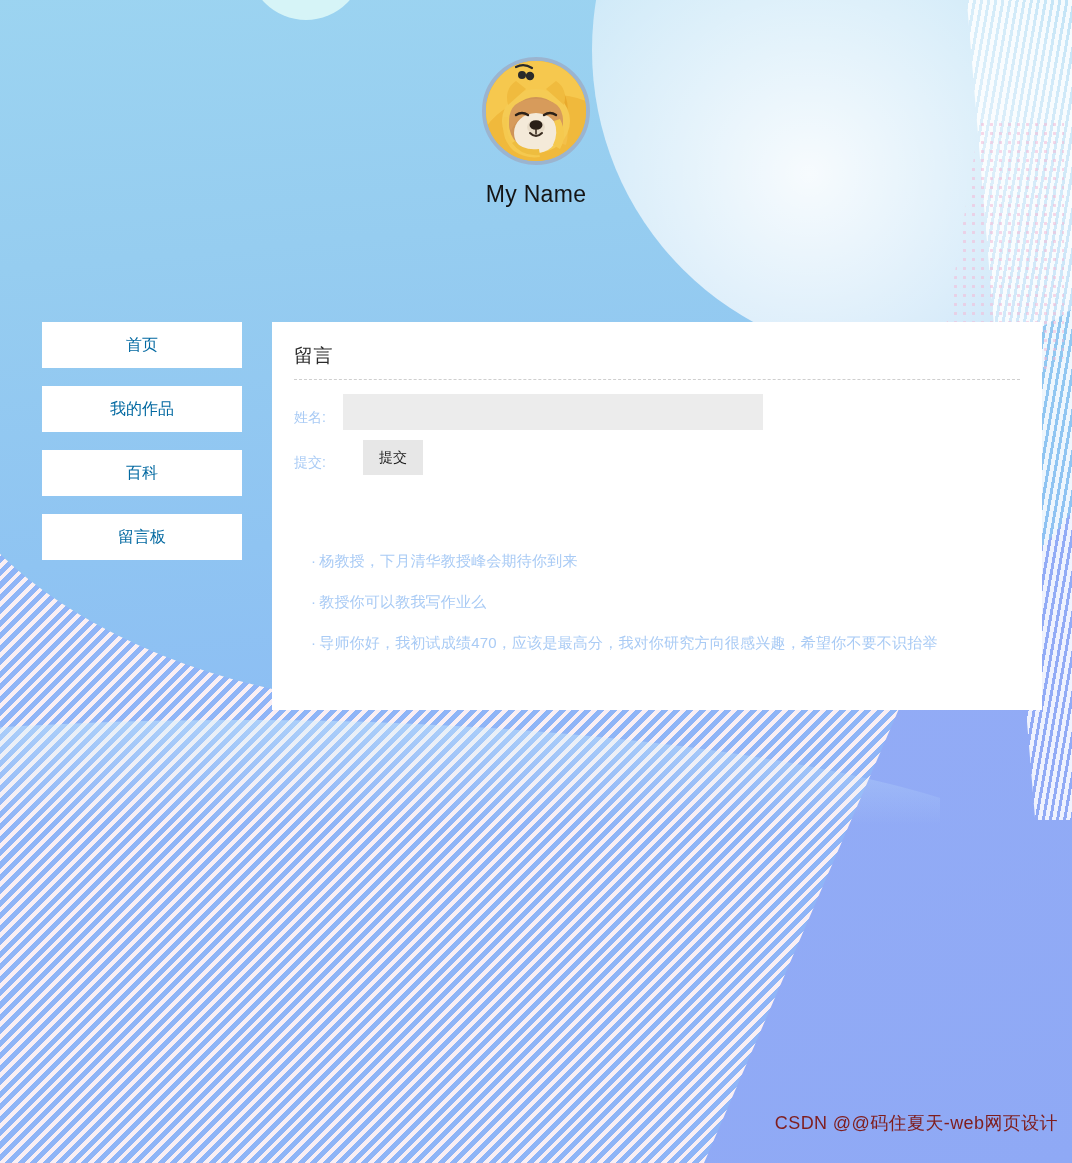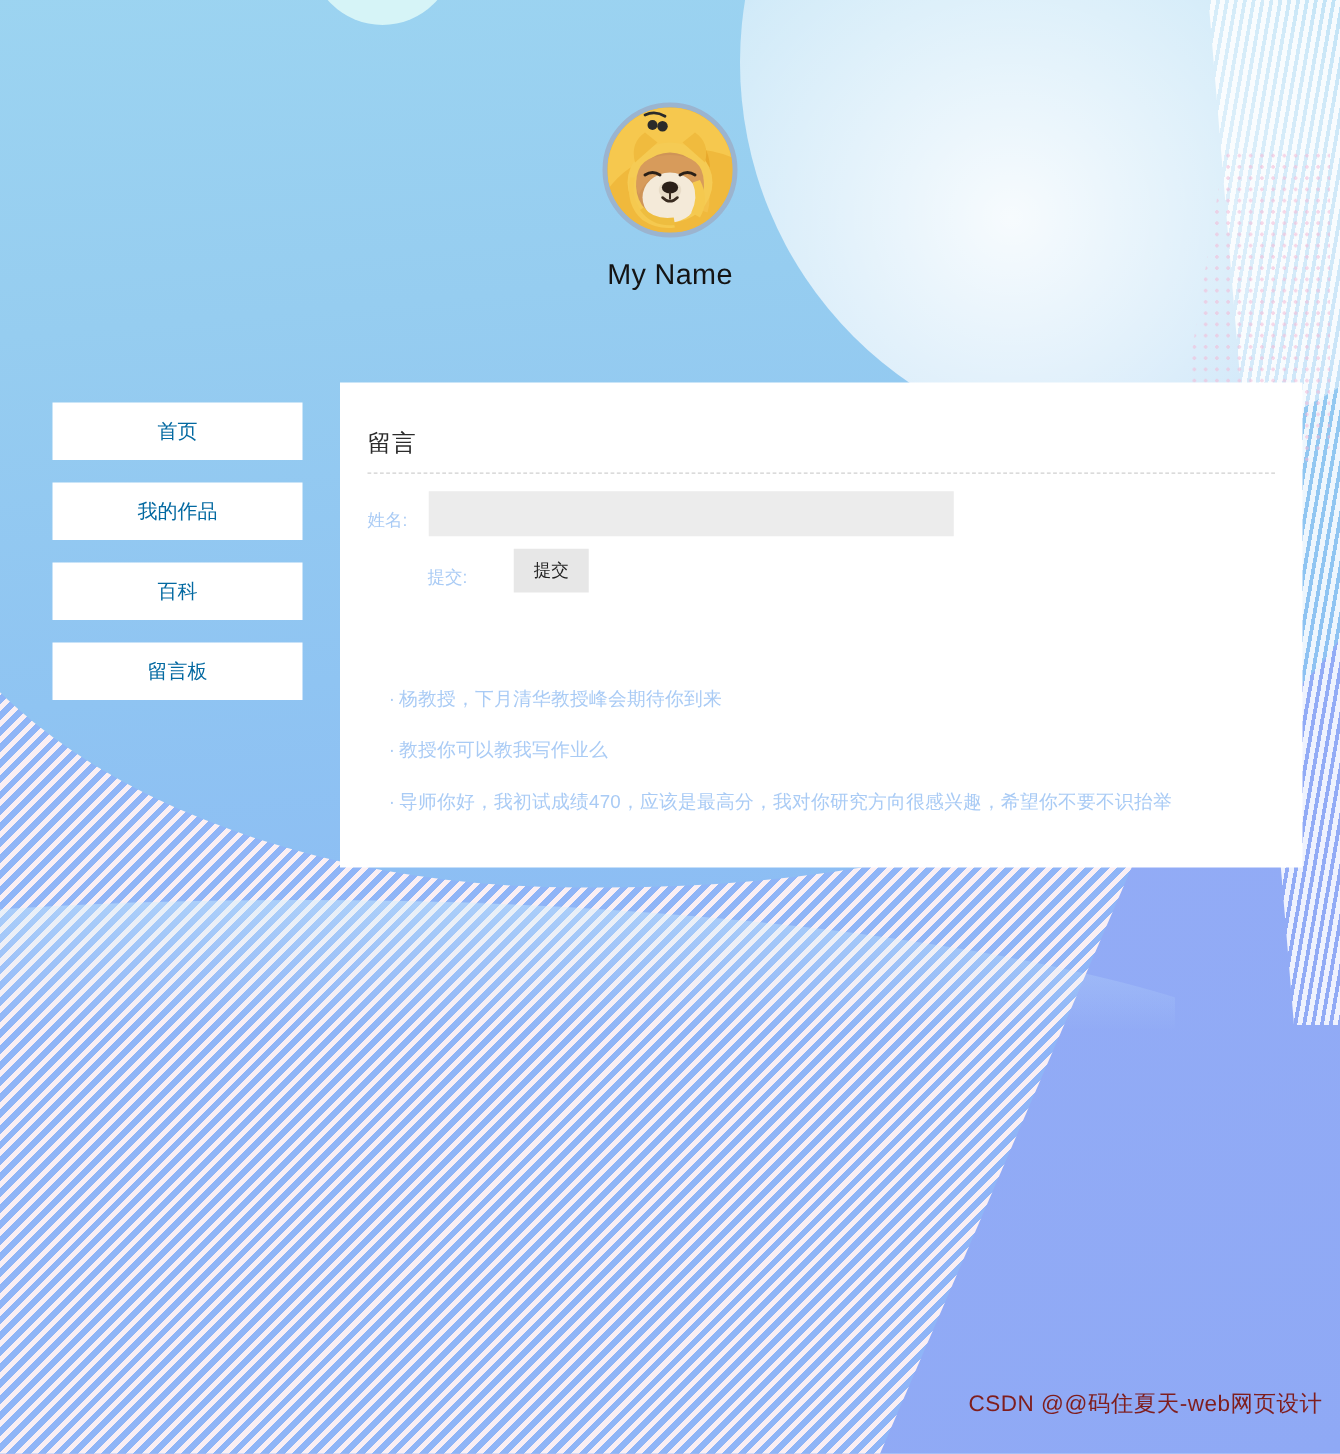--- a/index.html
+++ b/index.html
@@ -121,21 +121,21 @@
   }
 
   
 
   .content { position: absolute; inset: 0; }
 
   
   .profile {
     position: absolute;
     left: 0; right: 0;
-    top: 82px;
+    top: 57px;
     text-align: center;
   }
   .avatar {
     width: 108px; height: 108px;
     margin: 0 auto;
     border-radius: 50%;
     border: 4px solid #9bb4cf;
     overflow: hidden;
     position: relative;
     background: #f2b93a;
@@ -173,25 +173,25 @@
     font-size: 16px;
     color: #0369a1;
     cursor: pointer;
     user-select: none;
   }
 
   
   .card {
     position: absolute;
     left: 272px;
-    top: 306px;
+    top: 322px;
     width: 770px;
     height: 388px;
     background: #ffffff;
-    padding: 36px 0 0 0;
+    padding: 21px 0 0 0;
   }
 
   .card-title {
     margin-left: 22px;
     font-size: 19px;
     color: #2b2b2b;
     font-weight: normal;
     letter-spacing: 0.5px;
   }
   .card-divider {
@@ -210,21 +210,21 @@
   }
   .form-label {
     width: 49px;
     font-size: 14px;
     color: #a9cbf5;
     line-height: 1.2;
     padding-top: 10px;
     flex: 0 0 auto;
     white-space: nowrap;
   }
-  .form-row.row-submit .form-label { padding-top: 9px; margin-left: 48px; }
+  .form-row.row-submit .form-label { padding-top: 9px; }
 
   .text-input {
     width: 420px;
     height: 36px;
     background: #ececec;
     border: none;
     outline: none;
     font-family: inherit;
     font-size: 14px;
     color: #333;

